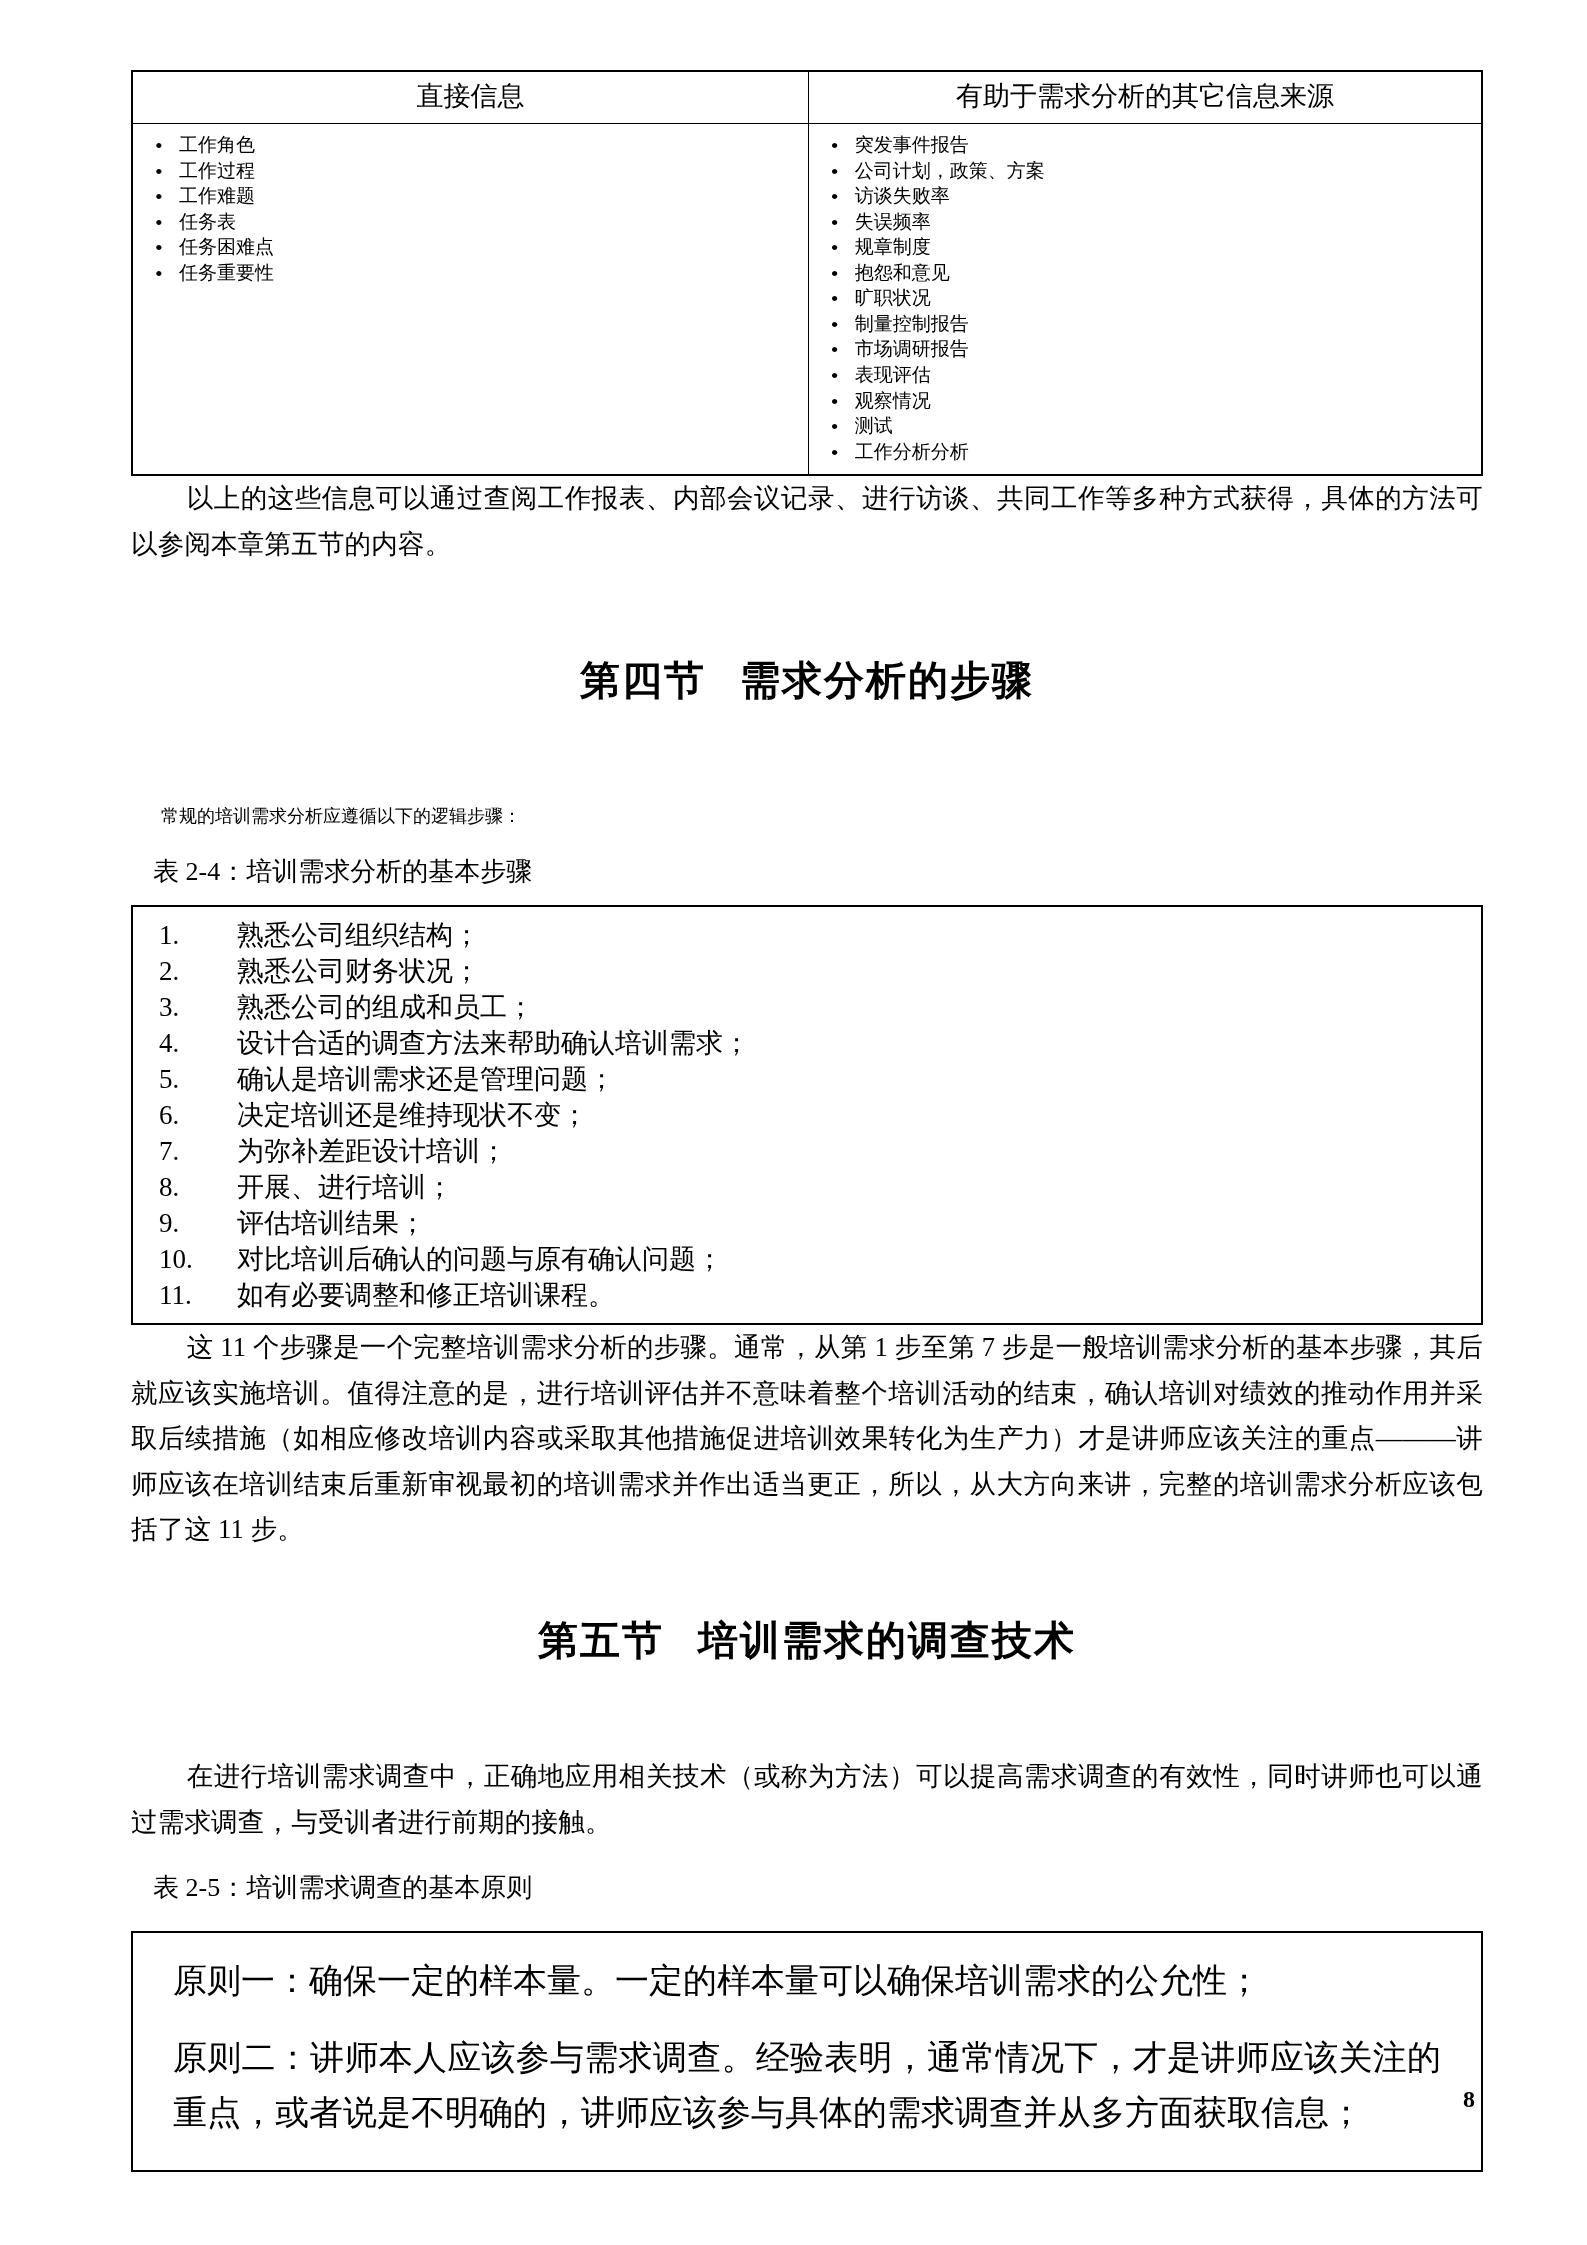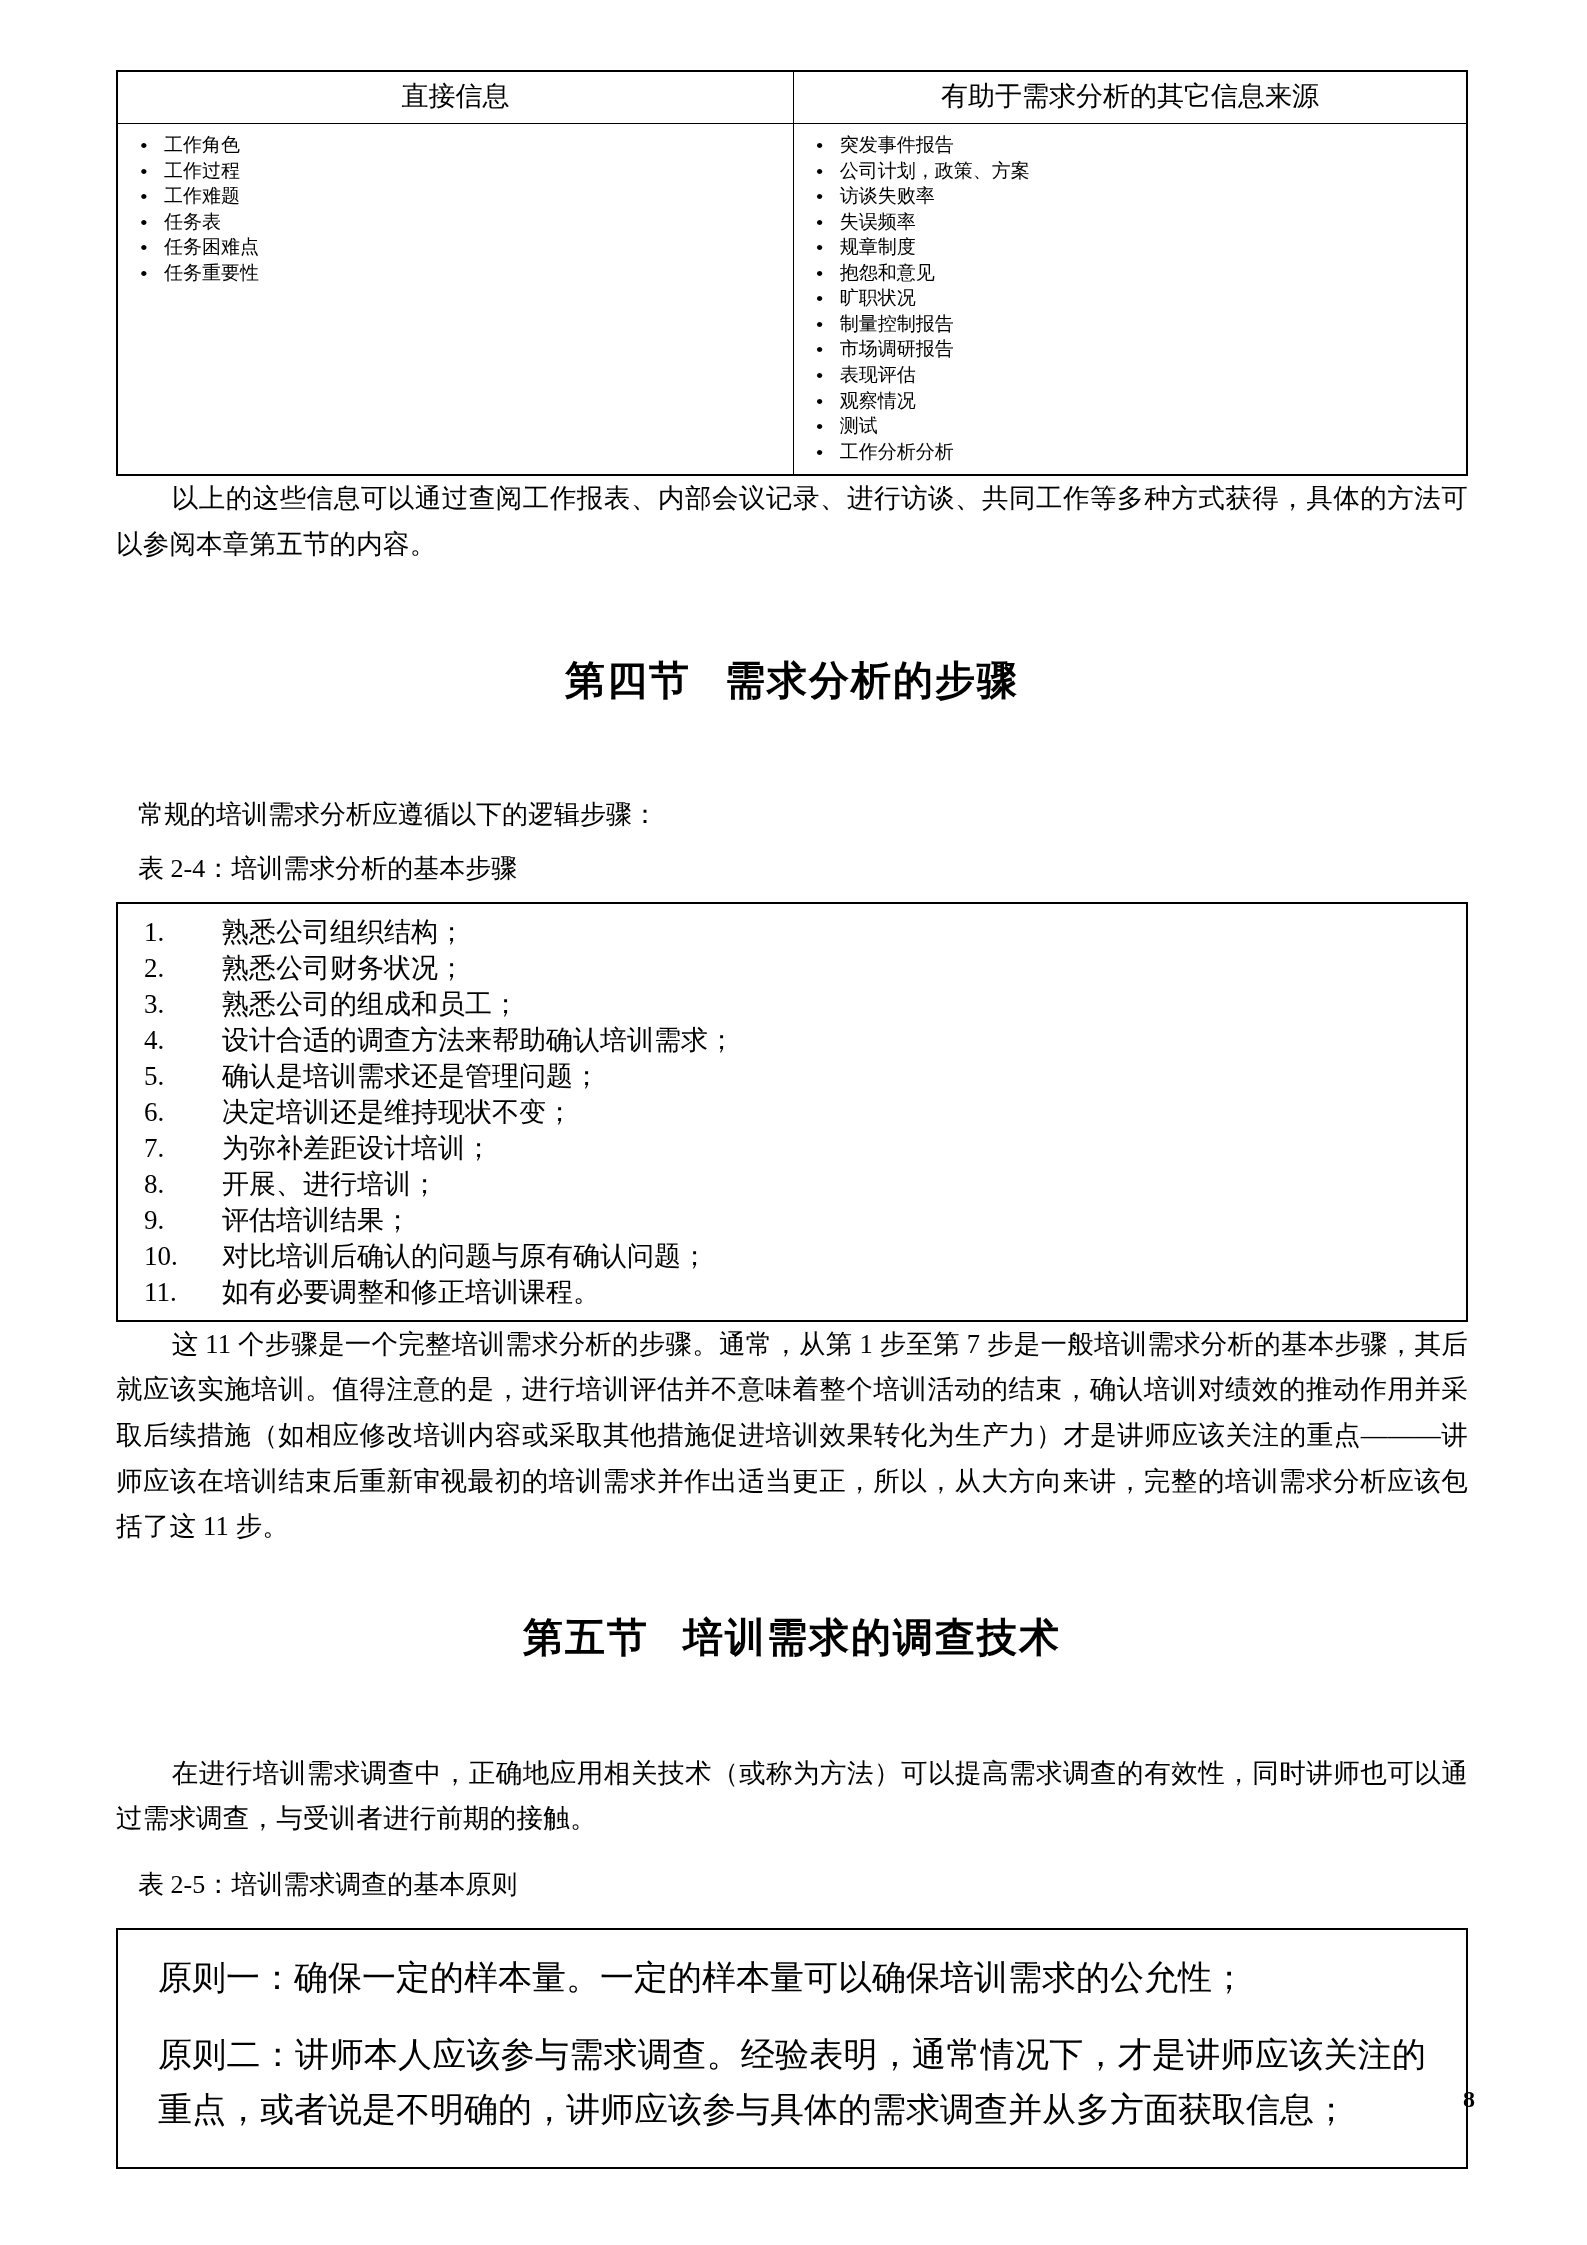--- a/index.html
+++ b/index.html
@@ -18,21 +18,21 @@
   }
   .page {
     position: relative;
     width: 1587px;
     height: 2245px;
     box-sizing: border-box;
     padding: 0;
   }
   .content {
     position: absolute;
-    left: 116px;
+    left: 131px;
     top: 0;
     width: 1352px;
   }
 
   
   .para {
     font-size: 26.5px;
     line-height: 1.72;
     text-align: justify;
     text-justify: inter-ideograph;
@@ -42,23 +42,23 @@
   .para.indent {
     text-indent: 2.1em;
   }
   .caption {
     font-size: 26px;
     line-height: 1.6;
     margin: 0;
     padding-left: 22px;
   }
   .lead {
-    font-size: 26px;
+    font-size: 18px;
     line-height: 1.6;
-    margin: 0;
+    margin: 8px;
     padding-left: 22px;
   }
 
   
   .section-heading {
     font-size: 40px;
     font-weight: bold;
     text-align: center;
     margin: 16px;
     letter-spacing: 2px;

